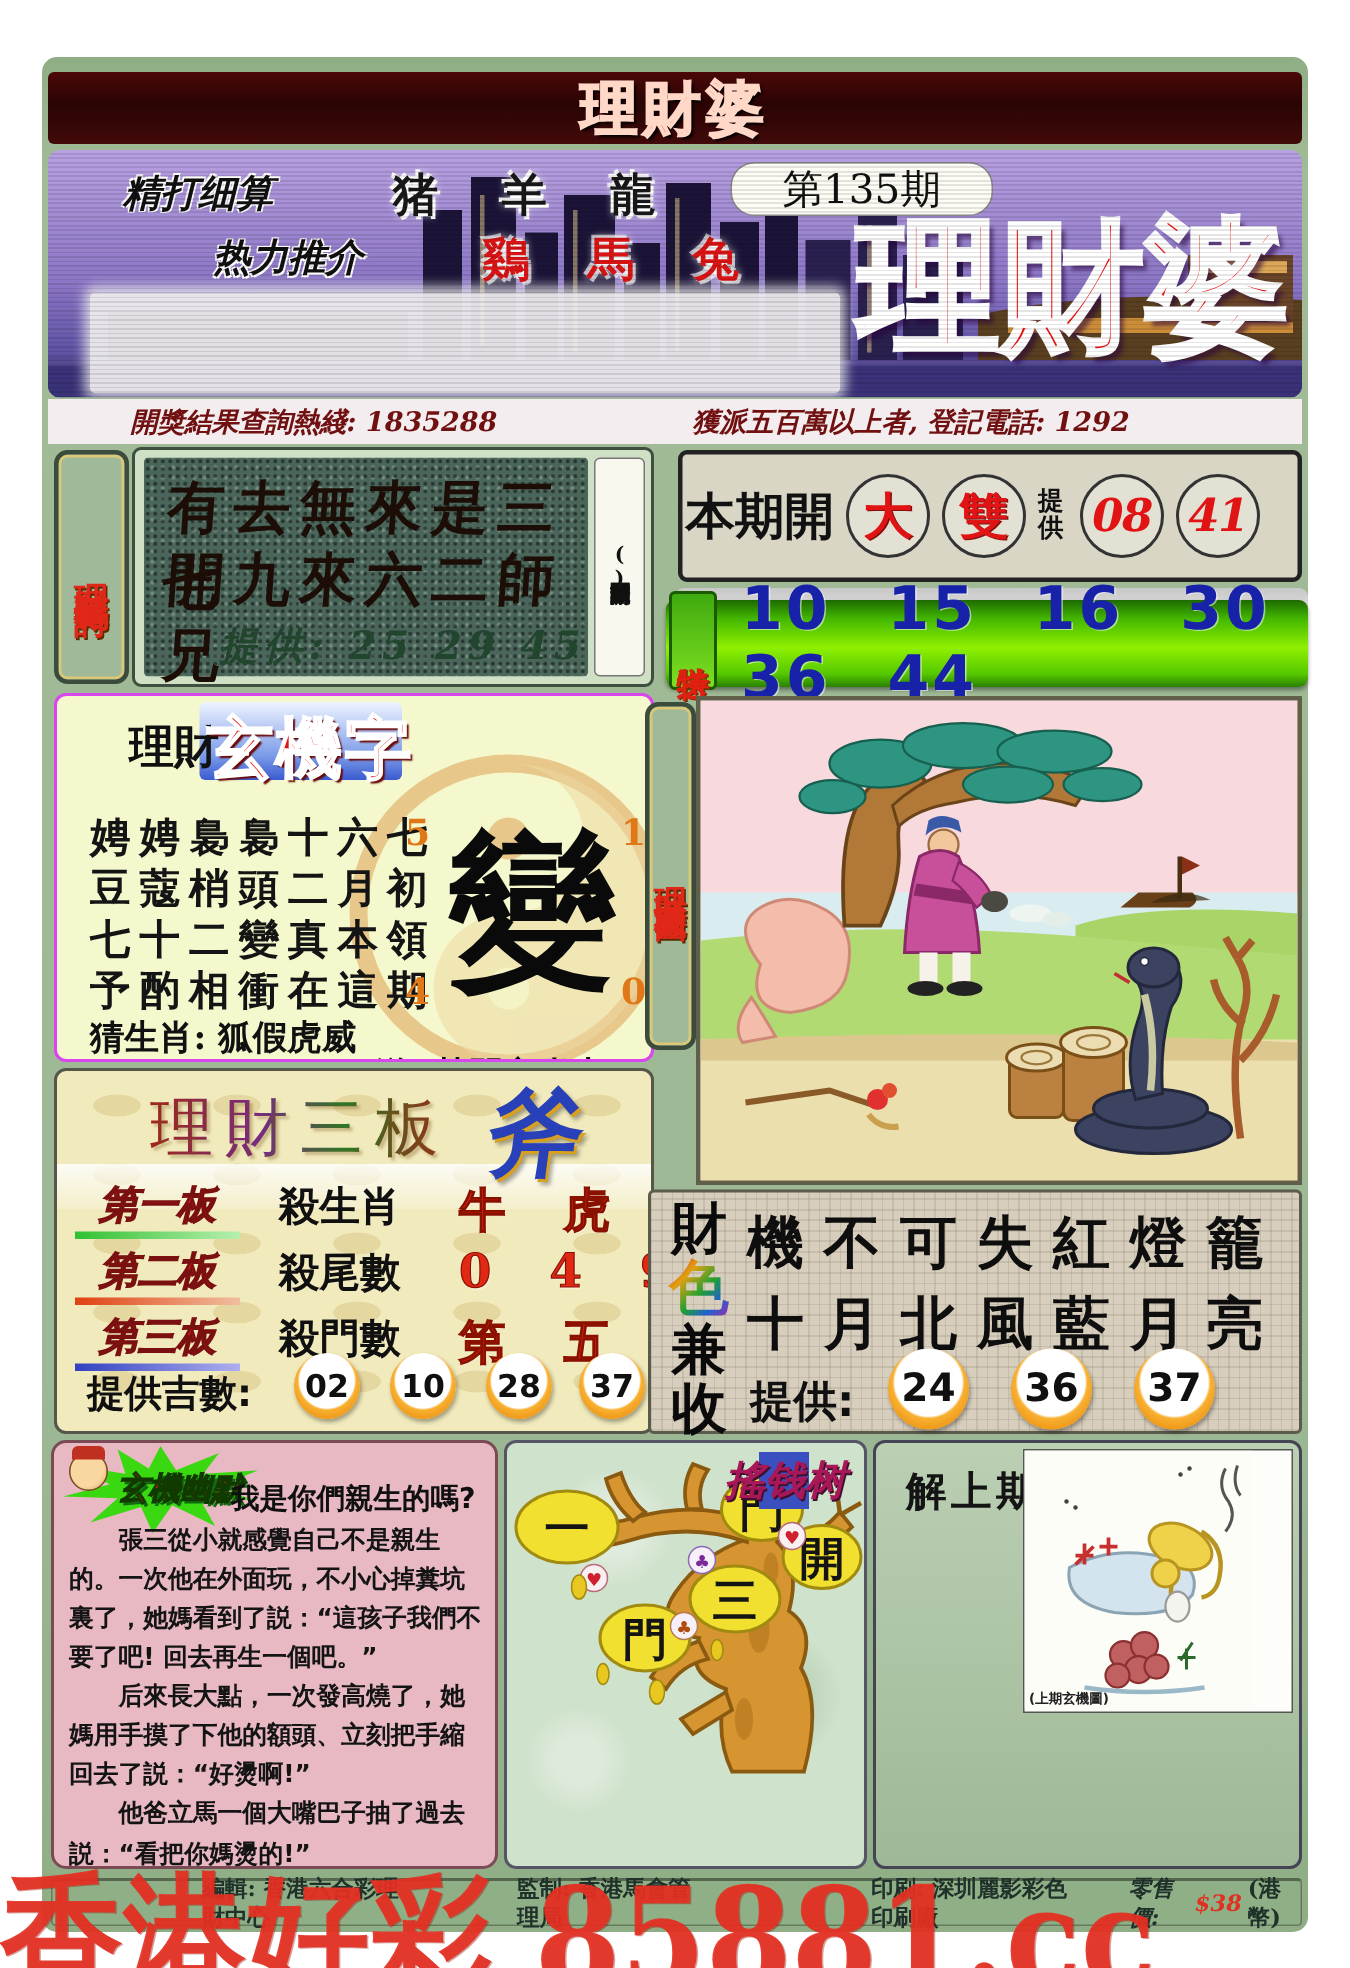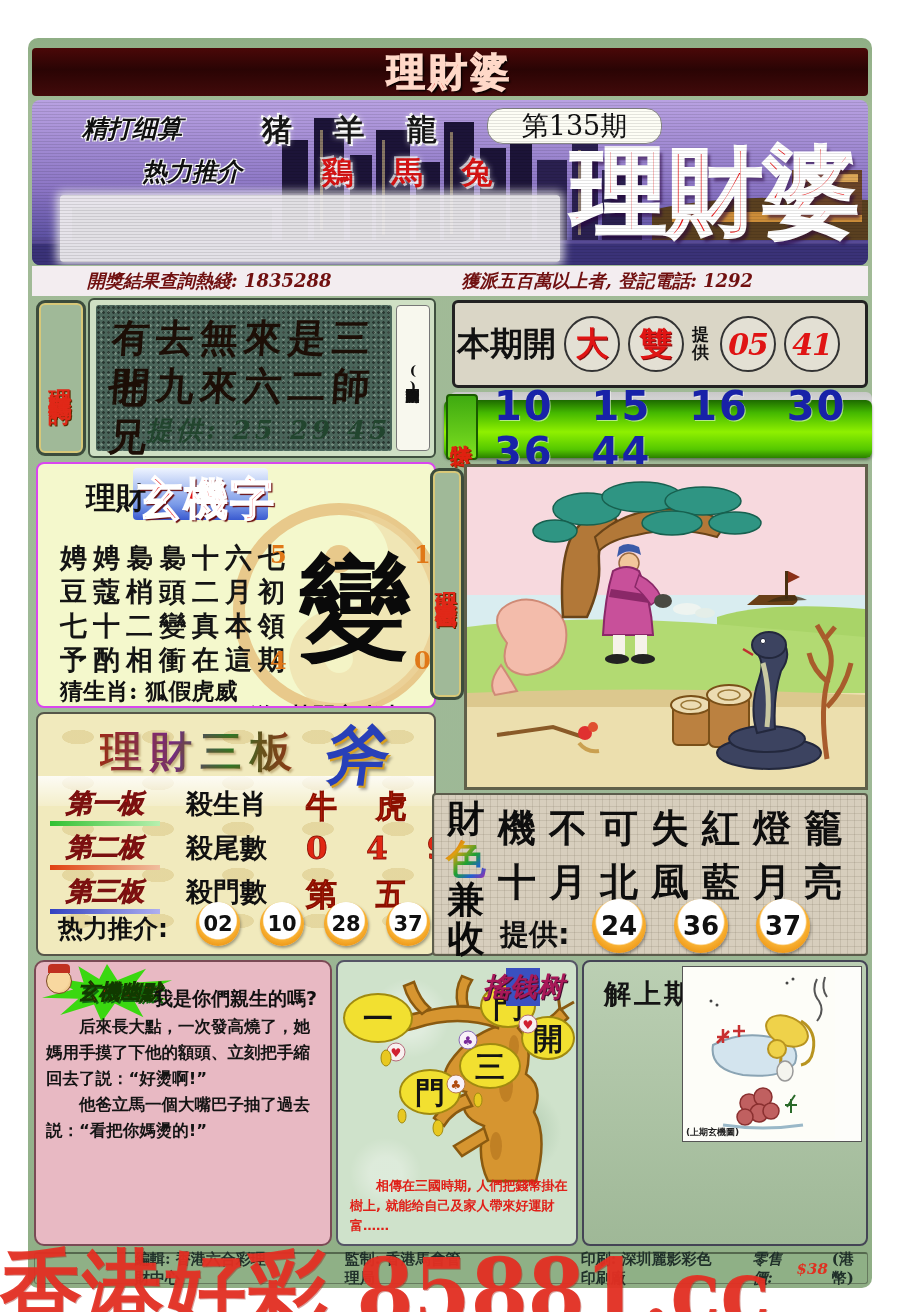--- a/index.html
+++ b/index.html
@@ -131,21 +131,21 @@
   #xjz .foot2 { position:absolute; left:212px; top:200px; font-family:"DejaVu Serif",serif;
     font-weight:900; font-size:23px; color:#111;margin-top:37px; }
 
   
   #sanban { left:36px; top:712px; width:400px; height:244px; background:#f1eabd;
     background-image:radial-gradient(ellipse 26px 12px at 50% 50%, rgba(190,160,70,.25) 0 60%, transparent 62%);
     background-size:80px 46px; border:2px solid #56564a; border-radius:8px; overflow:hidden; }
   #sanban .band { position:absolute; left:0; top:62px; width:100%; height:30px;
     background:linear-gradient(180deg,rgba(255,255,255,.85),rgba(255,255,255,.2)); }
   #sanban .title { position:absolute; left:62px; top:10px; font-family:"DejaVu Serif",serif;
-    font-weight:700; font-size:42px; letter-spacing:8px;
+    font-weight:400; font-size:42px; letter-spacing:8px;
     background:linear-gradient(90deg,#a02818,#7a2888 35%,#2a7a28 65%,#a02818);
     -webkit-background-clip:text; background-clip:text; color:transparent;
     text-shadow:2px 2px 2px rgba(120,80,20,.35); }
   #sanban .axe { position:absolute; left:288px; top:-2px; font-family:"DejaVu Serif",serif;
     font-weight:900; font-size:64px; color:#2840b8; transform:skewX(-8deg);
     text-shadow:2px 2px 0 #d8a020, 4px 4px 3px rgba(0,0,0,.35); }
   .sbrow { position:absolute; left:0; width:100%; height:40px; }
   .sblabel { position:absolute; left:12px; width:110px; text-align:center;
     font-family:"DejaVu Serif",serif; font-weight:900; font-style:italic; font-size:26px;
     color:#d81818; -webkit-text-stroke:.8px #7a1010; }
@@ -314,21 +314,21 @@
   </div>
   <div class="abs" id="scratchNote">
     <span>(請刮開塗層觀閱)</span>
   </div>
 
   <div class="abs" id="benqi">
     <span class="pre">本期開</span>
     <span class="circ ch">大</span>
     <span class="circ ch">雙</span>
     <span class="prov2">提供</span>
-    <span class="circ num">05</span>
+    <span class="circ num">08</span>
     <span class="circ num">41</span>
   </div>
 
   <div class="abs" id="tsSilver"></div>
   <div class="abs" id="tesong">
     <div class="lbl">
       <span>特送</span>
     </div>
     <div class="nums">10 15 16 30 36 44</div>
   </div>
@@ -368,21 +368,21 @@
     <div class="sbrow" style="top:116px;">
       <span class="sblabel u2">第二板</span>
       <span class="sbname">殺尾數</span>
       <span class="sbval">0 4 9</span>
     </div>
     <div class="sbrow" style="top:160px;">
       <span class="sblabel u3">第三板</span>
       <span class="sbname">殺門數</span>
       <span class="sbval">第 五 门</span>
     </div>
-    <div class="lucky">热力推介:</div>
+    <div class="lucky">提供吉數:</div>
     <div class="ball s44" style="left:158px;">02</div>
     <div class="ball s44" style="left:222px;">10</div>
     <div class="ball s44" style="left:286px;">28</div>
     <div class="ball s44" style="left:348px;">37</div>
   </div>
 
   <div class="abs vstrip" id="xtLabel">
     <span class="vtext" style="font-size:22px; letter-spacing:4px;">理財玄機圖</span>
   </div>
   <div class="abs" id="scene">
@@ -468,20 +468,21 @@
     <div class="ball s54" style="left:322px; top:104px;">37</div>
   </div>
 
   <div class="abs" id="joke">
     <div class="burst"></div>
     <div class="face"></div>
     <div class="hat"></div>
     <div class="badge">玄機幽默</div>
     <div class="jtitle">我是你們親生的嗎?</div>
     <div class="body">
+      <p>張三從小就感覺自己不是親生的。一次他在外面玩，不小心掉糞坑裏了，她媽看到了説：“這孩子我們不要了吧! 回去再生一個吧。”</p>
       <p>后來長大點，一次發高燒了，她媽用手摸了下他的額頭、立刻把手縮回去了説：“好燙啊!”</p>
       <p>他爸立馬一個大嘴巴子抽了過去説：“看把你媽燙的!”</p>
 
     </div>
   </div>
 
   <div class="abs" id="treePanel">
     <svg style="position:absolute; left:0; top:4px;" width="240" height="218" viewBox="0 0 240 218">
       <g fill="#d69530" stroke="#8a5a10" stroke-width="2.5">
         <path d="M150 215 Q138 190 146 160 Q118 150 128 126 Q96 120 112 96 Q130 70 160 60 Q176 40 172 18 L186 20 Q188 44 180 62 Q196 78 188 108 Q206 120 196 146 Q210 170 198 215 Z"></path>
@@ -523,21 +524,20 @@
         <text x="190" y="63" font-size="12" text-anchor="middle" fill="#d02030">♥</text>
       </g>
       <g fill="#e8c820" stroke="#a08a10">
         <ellipse cx="48" cy="92" rx="5" ry="8"></ellipse>
           <ellipse cx="100" cy="162" rx="5" ry="8"></ellipse>
         <ellipse cx="64" cy="150" rx="4" ry="7"></ellipse>
           <ellipse cx="140" cy="134" rx="4" ry="7"></ellipse>
       </g>
     </svg>
     <div class="ttitle">搖钱树</div>
-    <div class="cap">相傳在三國時期, 人們把錢幣掛在樹上, 就能给自己及家人帶來好運財富……</div>
   </div>
 
   <div class="abs" id="jieshang">
     <div class="jtitle">解上期</div>
     <div class="inset">
       <svg width="152" height="172" viewBox="0 0 152 172">
         <rect width="152" height="172" fill="#fdfdf8"></rect>
         <path d="M30 78 Q60 62 96 72 Q118 78 112 96 Q100 112 60 108 Q26 102 30 78 Z" fill="#d3e4ee" stroke="#8aa4b4" stroke-width="2"></path>
         <g stroke="#c83030" stroke-width="2.5" fill="none">
           <path d="M40 76 l0 -14 M34 70 l12 0 M46 64 l-12 12"></path>

